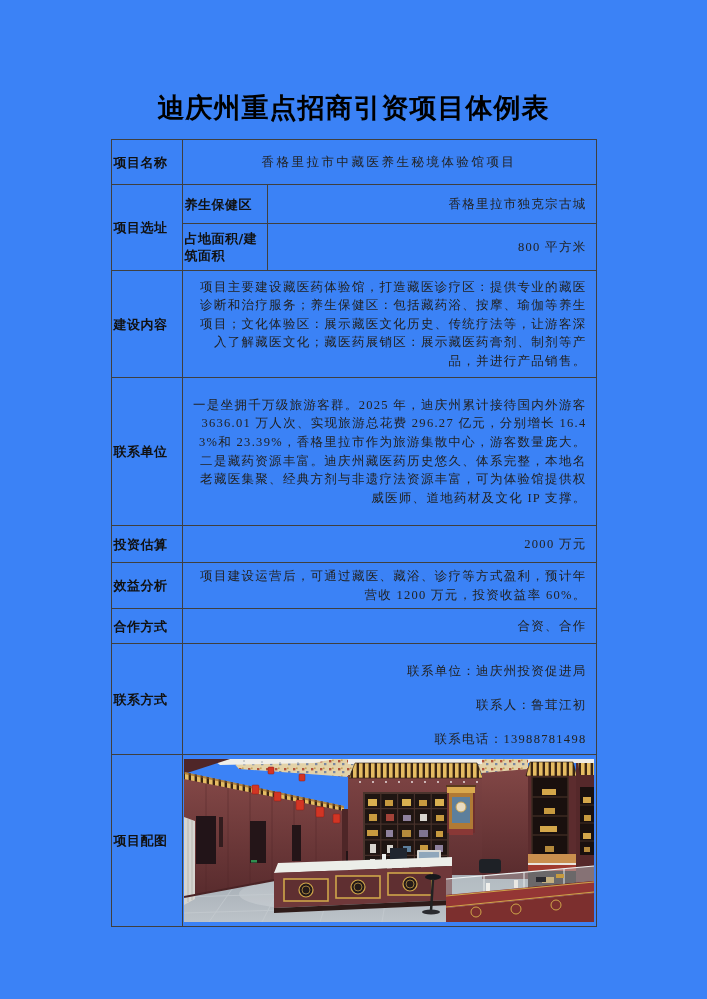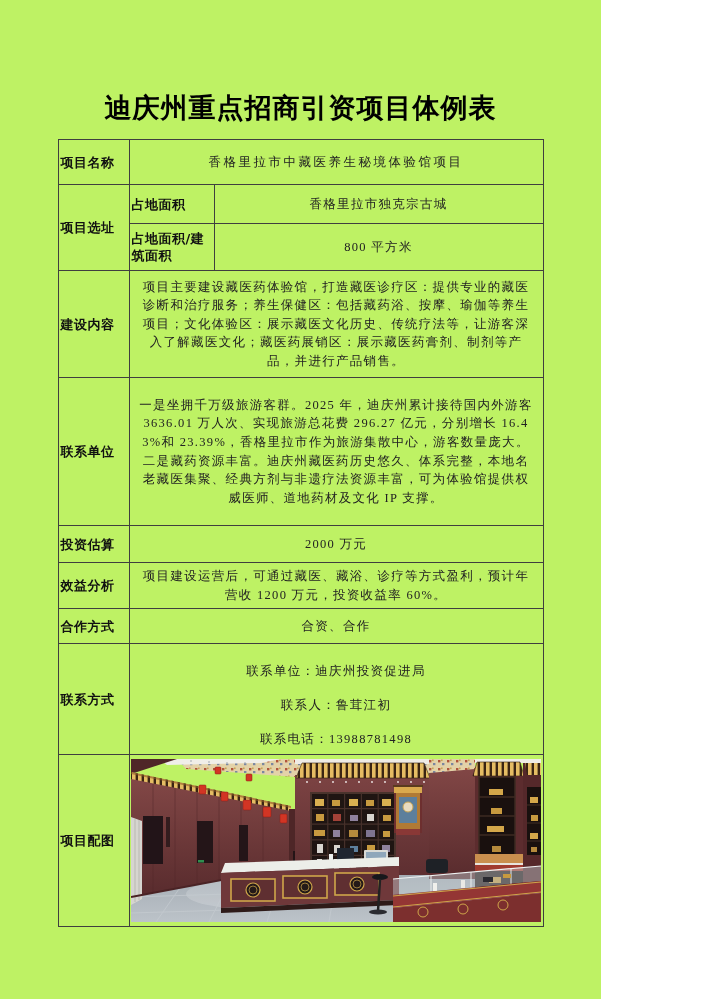--- a/index.html
+++ b/index.html
@@ -1,35 +1,35 @@
 <!DOCTYPE html>
 <html><head>
 <meta charset="utf-8">
 <style>
   html,body { margin:0; padding:0; background:#ffffff; }
   .page {
-    position:relative; width:601px; height:999px; background:#bef264;
+    position:relative; width:707px; height:999px; background:#3b82f6;
     font-family:"Liberation Serif","DejaVu Serif",serif; color:#1c1c1c;
     overflow:hidden;
   }
   .title {
     margin:0; padding-top:90px; text-align:center;
     font-size:27px; font-weight:bold; letter-spacing:1px;
     font-family:"DejaVu Serif","Liberation Serif",serif; color:#000;
   }
   table.doc { border-collapse:collapse; margin:13px auto 0; width:485px; table-layout:fixed; }
   table.doc td { border:1px solid #3f3f3f; vertical-align:middle; overflow:hidden; }
   td.lab, td.sublab {
     font-family:"DejaVu Sans","Liberation Sans",sans-serif; font-weight:bold;
     font-size:13px; text-align:left; letter-spacing:0.5px; padding:2px; color:#111;
     line-height:17px;
   }
   td.val {
     font-size:12.5px; letter-spacing:1.3px; line-height:18.6px;
-    padding:4px 9px; color:#222; text-align:center; word-break:break-all;
+    padding:4px 9px; color:#222; text-align:right; word-break:break-all;
   }
   td.val.center { text-align:center; letter-spacing:2.5px; }
   .contact-line { line-height:22px;margin-top:12px; }
   td.photocell { padding:1px; }
   svg.photo { display:block; margin:0 auto; }
 </style>
 </head>
 <body>
 
 <div class="page">
@@ -43,21 +43,21 @@
       </colgroup>
 
     <tbody>
         <tr>
       <td class="lab" style="height:40px">项目名称</td>
       <td class="val center" colspan="2">香格里拉市中藏医养生秘境体验馆项目</td>
     </tr>
 
     <tr>
       <td class="lab" rowspan="2">项目选址</td>
-      <td class="sublab" style="height:34px">占地面积</td>
+      <td class="sublab" style="height:34px">养生保健区</td>
       <td class="val">香格里拉市独克宗古城</td>
     </tr>
     <tr>
       <td class="sublab" style="height:42px">占地面积/建筑面积</td>
       <td class="val">800 平方米</td>
     </tr>
 
     <tr>
       <td class="lab" style="height:102px">建设内容</td>
       <td class="val" colspan="2">项目主要建设藏医药体验馆，打造藏医诊疗区：提供专业的藏医诊断和治疗服务；养生保健区：包括藏药浴、按摩、瑜伽等养生项目；文化体验区：展示藏医文化历史、传统疗法等，让游客深入了解藏医文化；藏医药展销区：展示藏医药膏剂、制剂等产品，并进行产品销售。</td>

